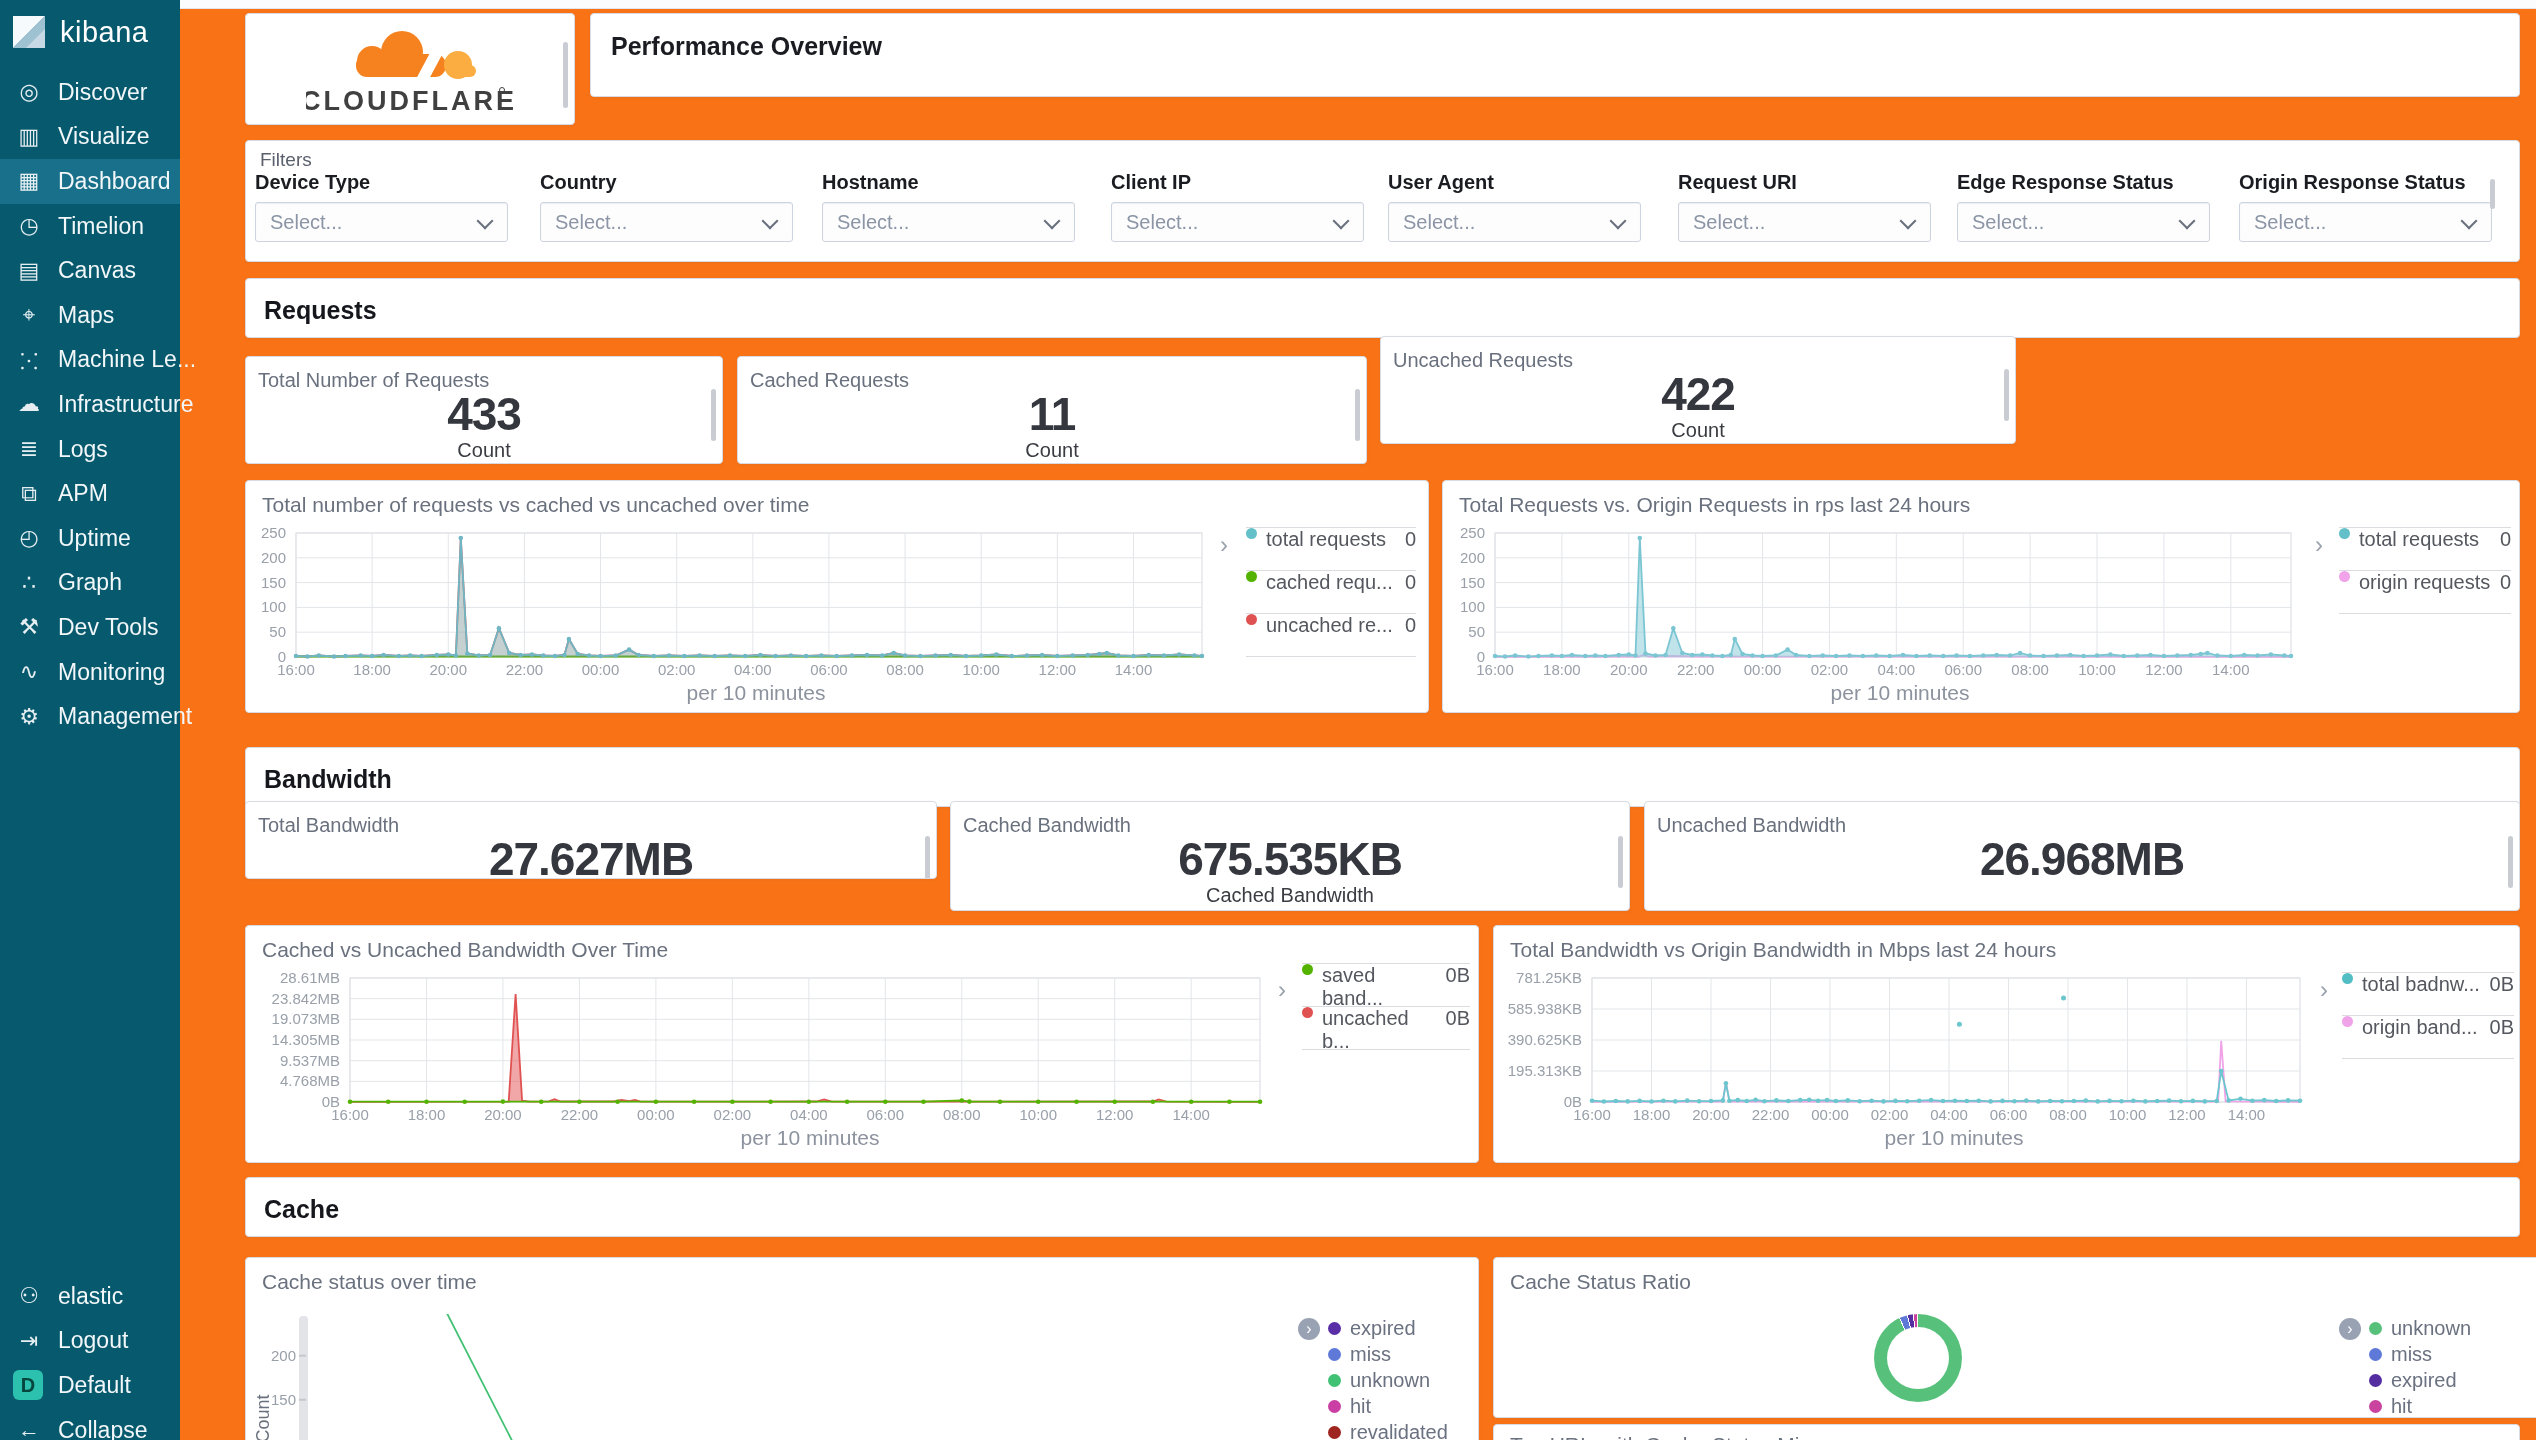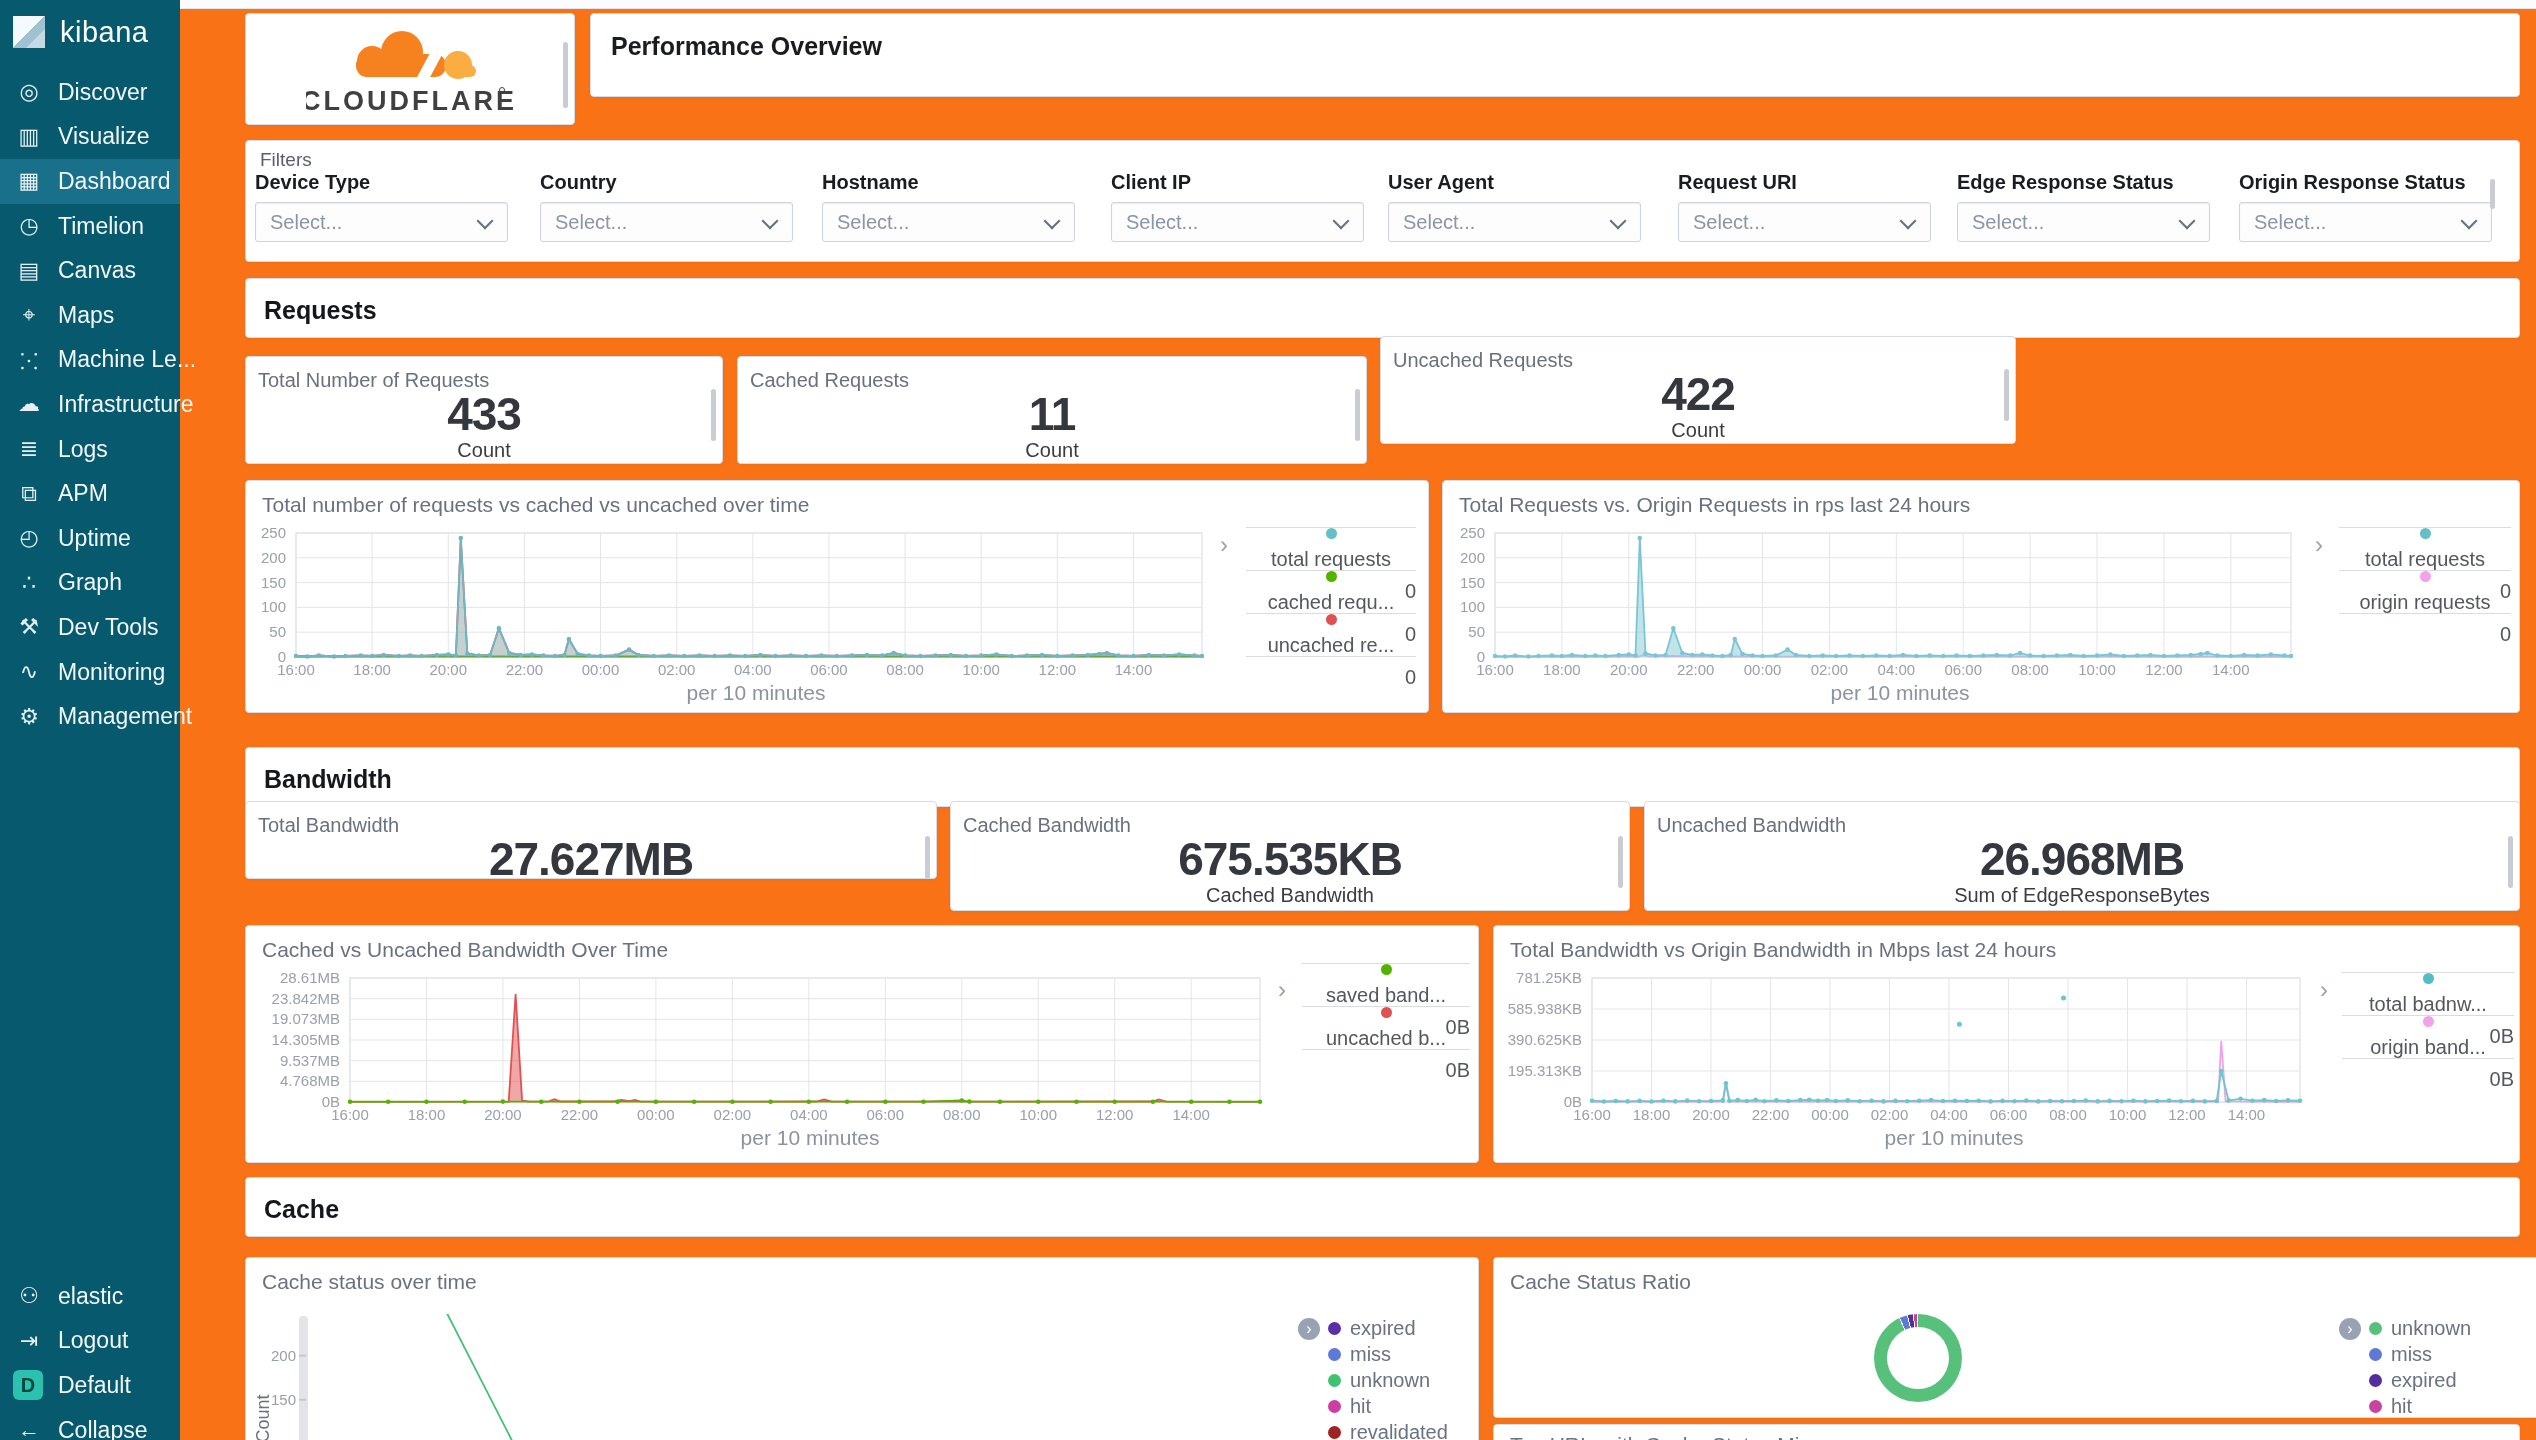--- a/index.html
+++ b/index.html
@@ -36,21 +36,21 @@
 
   
   .metric-title{position:absolute;left:12px;top:12px;font-size:20px;color:#6a717e;}
   .metric-value{position:absolute;left:0;right:0;top:30px;text-align:center;font-size:46px;font-weight:700;color:#35373e;letter-spacing:-1px;}
   .metric-unit{position:absolute;left:0;right:0;top:82px;text-align:center;font-size:20px;color:#3a3c42;}
 
   
   svg text.tick{font-size:15px;fill:#99a0a9;font-family:"Liberation Sans",sans-serif;}
   .xcaption{position:absolute;text-align:center;font-size:21px;color:#8c939e;}
   .legend{position:absolute;}
-  .litem{display:flex;align-items:center;gap:9px;height:42px;border-top:1px solid #dbdce0;font-size:20px;color:#54575e;cursor:pointer;flex-direction:column;}
+  .litem{display:flex;gap:9px;height:42px;border-top:1px solid #dbdce0;font-size:20px;color:#54575e;cursor:pointer;}
   .litem:last-child{border-bottom:1px solid #dbdce0;}
   .ldot{width:11px;height:11px;border-radius:50%;flex:0 0 11px;}
   .lval{margin-left:auto;}
   .legend-arrow{position:absolute;font-size:24px;color:#9aa2ad;cursor:pointer;line-height:1;}
   .clegend{position:absolute;}
   .citem{display:flex;align-items:center;gap:9px;height:26px;font-size:20px;color:#6a7180;cursor:pointer;}
   .cdot{width:13px;height:13px;border-radius:50%;flex:0 0 13px;}
   .circ-arrow{position:absolute;width:22px;height:22px;border-radius:50%;background:#98a2b3;color:#fff;font-size:16px;display:flex;align-items:center;justify-content:center;cursor:pointer;}
   .ylab-rot{position:absolute;transform:rotate(-90deg);font-size:18px;color:#6a717e;}
   .axis-bar{position:absolute;background:#e3e4e7;border-radius:4px;}
@@ -549,21 +549,20 @@
   </div>
   <div class="panel" style="left:950px;top:801px;width:680px;height:110px">
     <div class="metric-title">Cached Bandwidth</div>
     <div class="metric-value">675.535KB</div>
     <div class="metric-unit">Cached Bandwidth</div>
     <div class="vscroll" style="right:6px;top:34px;height:52px"></div>
   </div>
   <div class="panel" style="left:1644px;top:801px;width:876px;height:110px">
     <div class="metric-title">Uncached Bandwidth</div>
     <div class="metric-value">26.968MB</div>
-    <div class="metric-unit">Sum of EdgeResponseBytes</div>
     <div class="vscroll" style="right:6px;top:34px;height:52px"></div>
   </div>
 
   <div class="panel" style="left:245px;top:925px;width:1234px;height:238px">
     <div class="panel-title">Cached vs Uncached Bandwidth Over Time</div>
     <svg width="1020" height="152" style="position:absolute;left:8px;top:46px">
         <rect x="96" y="6" width="910" height="124" fill="none" stroke="#d7d9de"></rect>
         <line x1="96" y1="6" x2="96" y2="130" stroke="#e3e5e9"></line>
         <line x1="172.47058823529412" y1="6" x2="172.47058823529412" y2="130" stroke="#e3e5e9"></line>
         <line x1="248.94117647058823" y1="6" x2="248.94117647058823" y2="130" stroke="#e3e5e9"></line>

